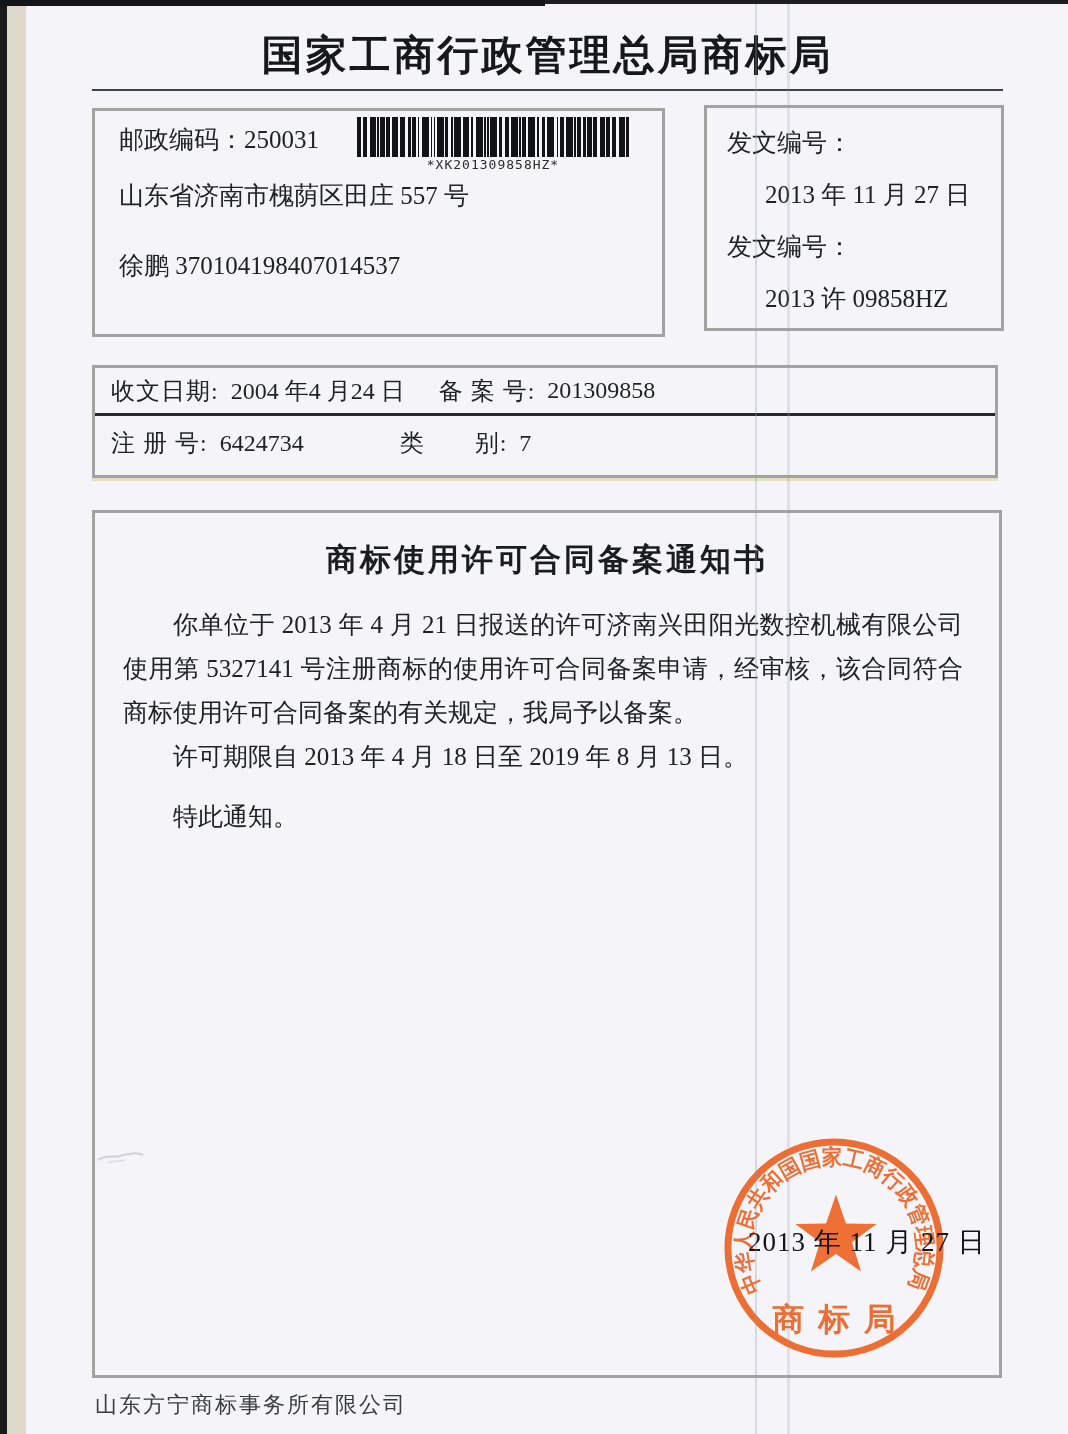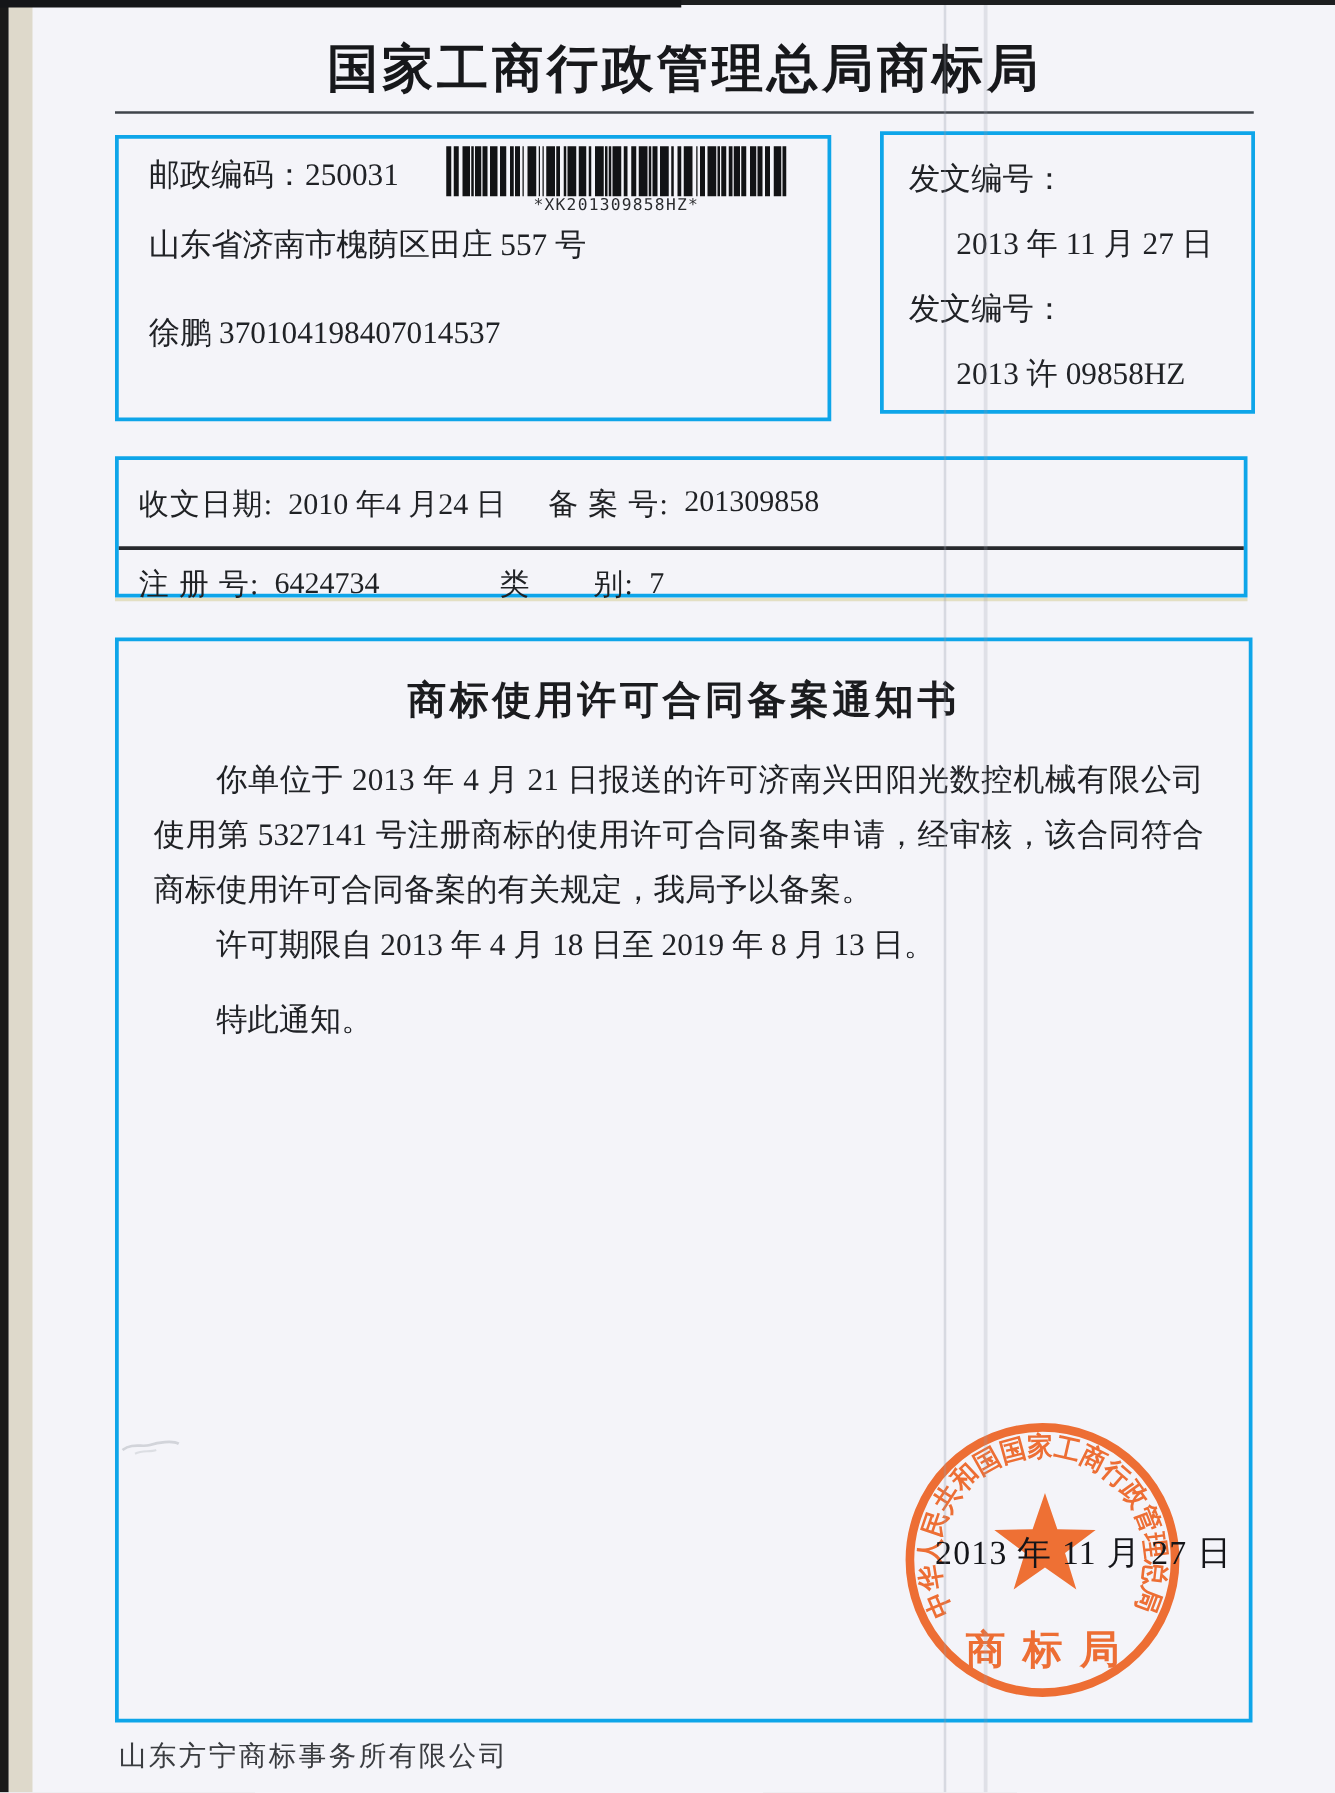--- a/index.html
+++ b/index.html
@@ -18,42 +18,42 @@
   .edge-top-thick{position:absolute;left:0;top:0;width:545px;height:6px;background:#141518;z-index:7;}
   .scanline{position:absolute;top:0;height:1434px;z-index:5;pointer-events:none;}
   .scanline.a{left:755px;width:2px;background:rgba(150,156,168,0.30);}
   .scanline.b{left:787px;width:3px;background:rgba(150,156,168,0.22);}
   .smudge{position:absolute;left:94px;top:1144px;z-index:2;opacity:.55;}
   
   .main-title{position:absolute;left:92px;top:28px;width:911px;text-align:center;
     font-size:41px;font-weight:bold;letter-spacing:3px;color:#17181b;}
   .title-underline{position:absolute;left:92px;top:89px;width:911px;height:2px;background:#3f444b;}
   
-  .box{position:absolute;border:3px solid #0ea5e9;background:transparent;box-sizing:border-box;}
+  .box{position:absolute;border:3px solid #a3a3a3;background:transparent;box-sizing:border-box;}
   .addr-box{left:92px;top:108px;width:573px;height:229px;}
   .dispatch-box{left:704px;top:105px;width:300px;height:226px;}
   .line{position:absolute;font-size:25px;white-space:nowrap;color:#202226;}
   .addr-postal{left:24px;top:12px;}
   .addr-street{left:24px;top:68px;}
   .addr-recipient{left:24px;top:138px;}
   .barcode-wrap{position:absolute;left:262px;top:6px;width:272px;}
   .barcode-bars{display:flex;height:40px;width:272px;}
   .barcode-bars i{display:block;height:100%;}
   .barcode-text{font-family:"DejaVu Sans Mono","Liberation Mono",monospace;
     font-size:13px;text-align:center;letter-spacing:1px;color:#2a2b2e;margin-top:0px;}
   .disp-label1{left:20px;top:18px;}
   .disp-value1{left:58px;top:70px;}
   .disp-label2{left:20px;top:122px;}
   .disp-value2{left:58px;top:174px;}
   
   .info-table{left:92px;top:365px;width:906px;height:113px;
     box-shadow:0 3px 0 rgba(190,175,70,.30);}
   .info-row{display:flex;align-items:center;height:54px;padding-left:16px;
     font-size:24px;white-space:nowrap;color:#1f2124;}
-  .info-row.first{border-bottom:3px solid #27292d;box-sizing:border-box;height:72px;}
+  .info-row.first{border-bottom:3px solid #27292d;box-sizing:border-box;height:48px;}
   .info-row .lab{letter-spacing:1px;}
   .info-row .val{margin-left:12px;}
   .gap1{margin-left:34px;}
   .gap2{margin-left:96px;}
   
   .notice-box{left:92px;top:510px;width:910px;height:868px;}
   .notice-title{margin-top:26px;text-align:center;font-size:31px;font-weight:bold;
     letter-spacing:3px;color:#1b1c1f;}
   .notice-body{margin-top:22px;padding:0 36px 0 28px;font-size:25px;line-height:44px;
     color:#202226;}
@@ -193,21 +193,21 @@
   <div class="box dispatch-box">
     <div class="line disp-label1">发文编号：</div>
     <div class="line disp-value1">2013 年 11 月 27 日</div>
     <div class="line disp-label2">发文编号：</div>
     <div class="line disp-value2">2013 许 09858HZ</div>
   </div>
 
   <div class="box info-table">
     <div class="info-row first">
       <span class="lab">收文日期:</span>
-      <span class="val">2010 年4 月24 日</span>
+      <span class="val">2004 年4 月24 日</span>
       <span class="lab gap1">备 案 号:</span>
       <span class="val">201309858</span>
     </div>
     <div class="info-row">
       <span class="lab">注 册 号:</span>
       <span class="val">6424734</span>
       <span class="lab gap2">类　　别:</span>
       <span class="val">7</span>
     </div>
   </div>

